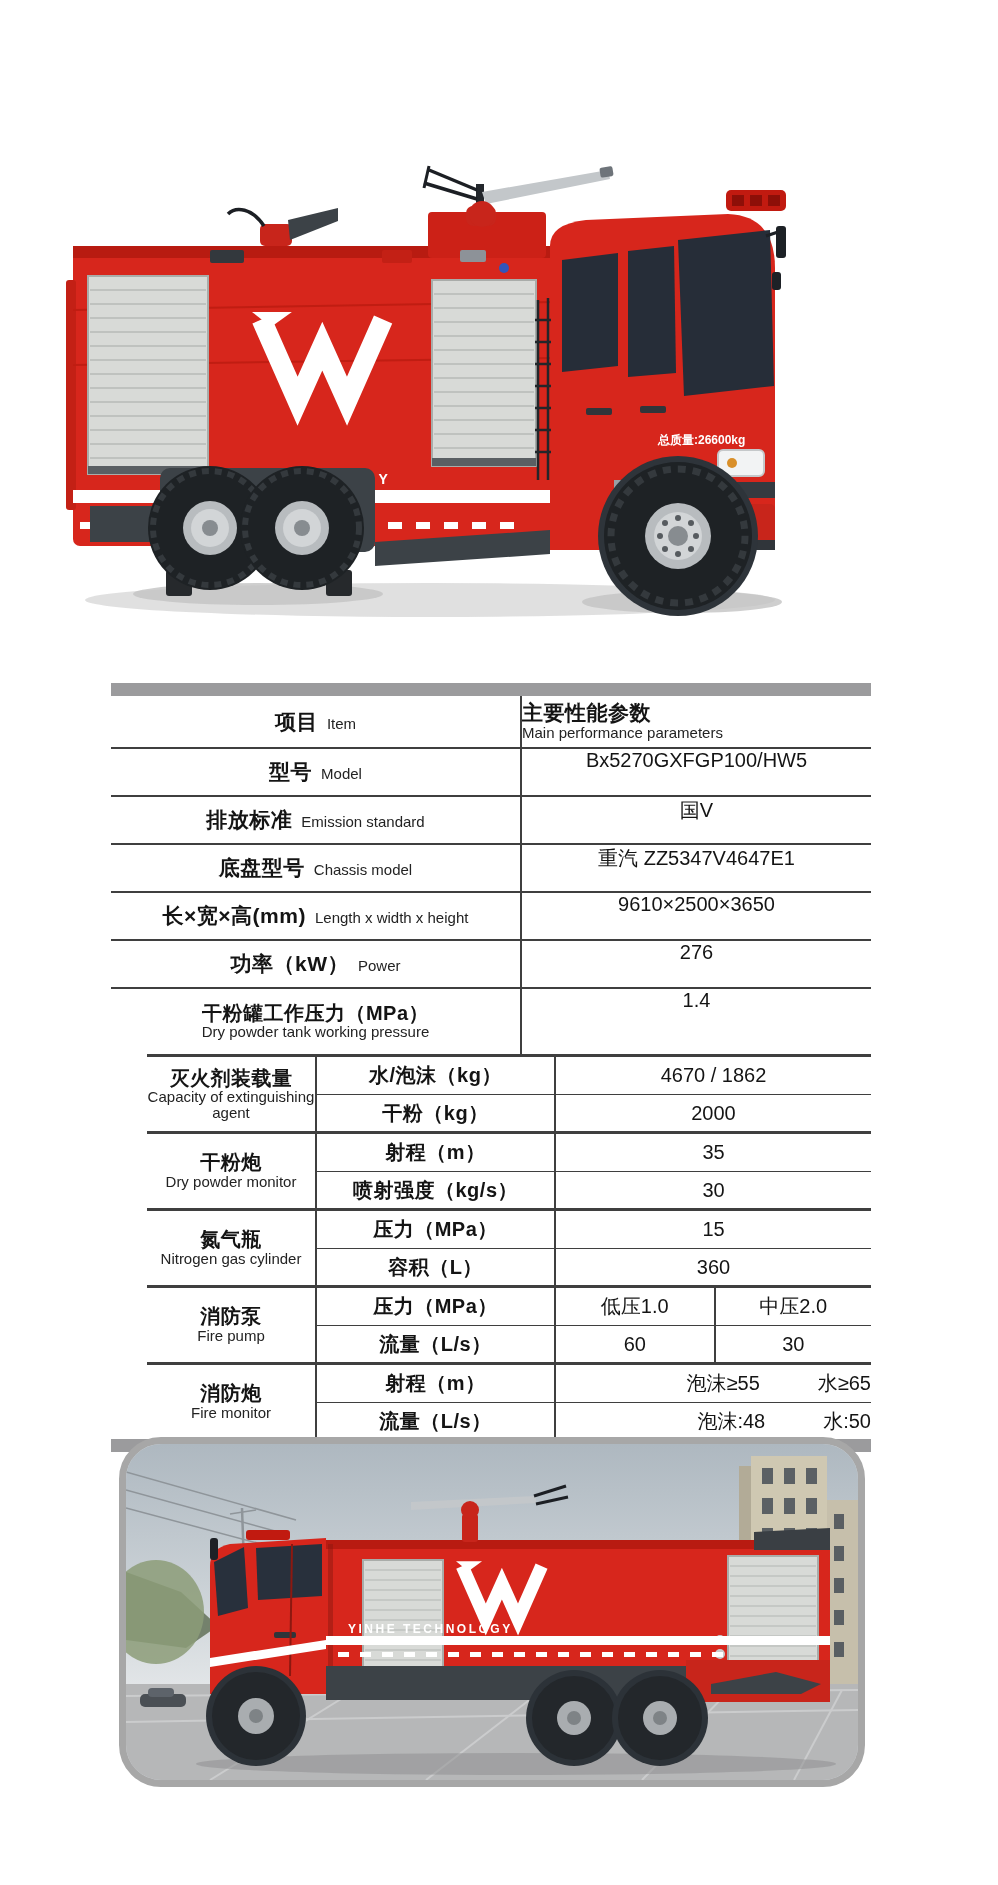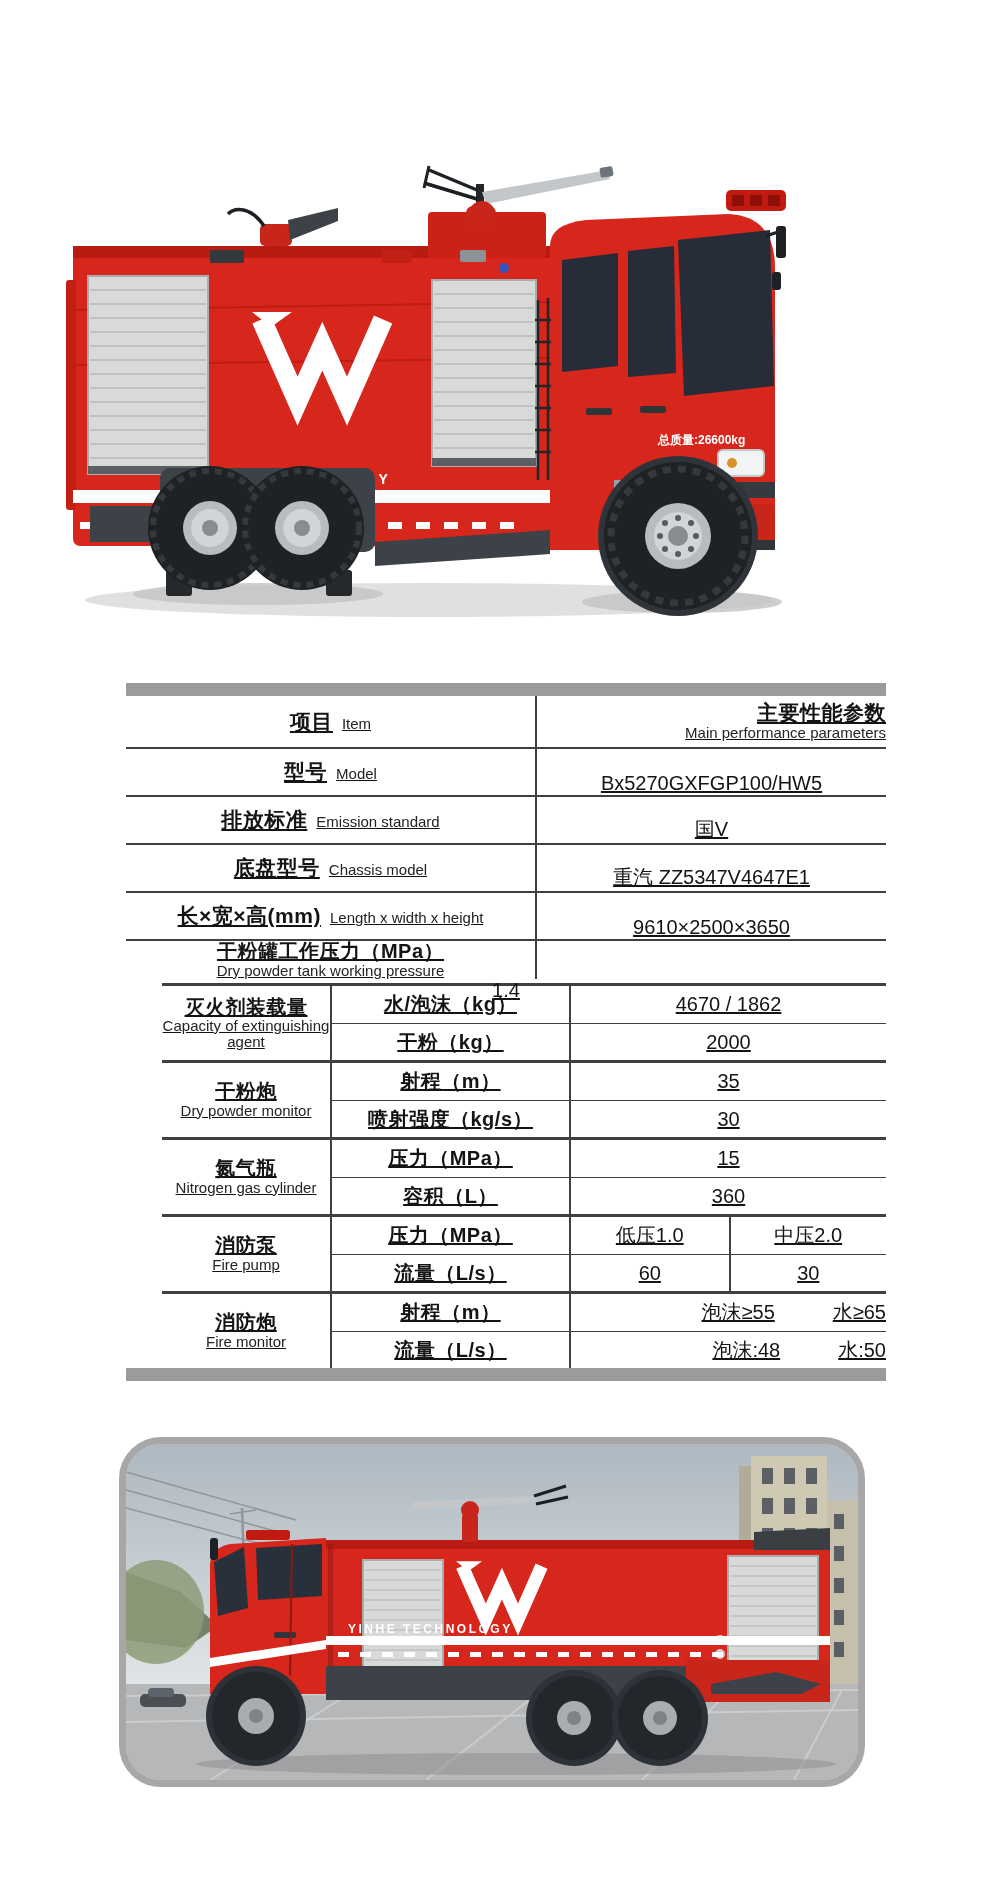--- a/index.html
+++ b/index.html
@@ -7,29 +7,29 @@
   body { font-family:"Liberation Sans","DejaVu Sans",sans-serif; color:#141414; }
   .page { position:relative; width:998px; height:1885px; background:#fff; overflow:hidden; margin:0 auto; }
 
   
   .top-image { position:absolute; left:30px; top:150px; width:760px; height:470px; }
   .photo-frame { position:absolute; left:119px; top:1437px; width:746px; height:350px;
                  border:7px solid #a7a7a7; border-radius:42px; overflow:hidden; background:#cfd4d8; }
   .photo-frame svg { display:block; width:732px; height:336px; }
 
   
-  .spec-table { position:absolute; left:126px; top:683px; width:760px;text-decoration:underline; --ln:#3f3f3f; }
+  .spec-table { position:absolute; left:111px; top:683px; width:760px; --ln:#3f3f3f; }
   .bar  { height:13px; background:#9b9b9d; }
   .row  { display:flex; align-items:stretch; }
   .hdr  { height:51px; }
   .simple { height:48px; border-top:2px solid var(--ln); }
-  .tall { height:44px;flex-direction:column; }
+  .tall { height:67px; }
   .lab  { width:411px; border-right:2px solid var(--ln); display:flex; align-items:center; justify-content:center; }
   .labin{ display:flex; align-items:baseline; gap:9px; }
-  .val  { flex:1; display:flex; align-items:flex-end; justify-content:center; }
+  .val  { flex:1; display:flex; align-items:flex-start; justify-content:center; }
   .col  { flex-direction:column; line-height:1.12; text-align:center; }
   .stack{ flex-direction:column; line-height:1.08; text-align:center; }
   .cn   { font-weight:700; font-size:21px; letter-spacing:0.5px; }
   .en   { font-size:15px; color:#232323; }
   .vtext{ font-size:20px; }
 
   .grp  { display:flex; align-items:stretch; border-top:3px solid var(--ln);margin-left:36px; }
   .gcell{ width:170px; border-right:2px solid var(--ln); display:flex; flex-direction:column;
           align-items:center; justify-content:center; line-height:1.06; text-align:center; }
   .gcell .cn { font-size:20px; }
@@ -296,20 +296,31 @@
           <span class="labin">
         <span class="cn">长×宽×高(mm)</span>
         <span class="en">Length x width x height</span>
           </span>
         </div>
       <div class="val">
           <span class="vtext">9610×2500×3650</span>
         </div>
     </div>
 
+    <div class="row simple">
+      <div class="lab">
+          <span class="labin">
+        <span class="cn">功率（kW）</span>
+        <span class="en">Power</span>
+          </span>
+        </div>
+      <div class="val">
+          <span class="vtext">276</span>
+        </div>
+    </div>
 
     <div class="row simple tall">
       <div class="lab stack">
         <span class="cn" style="font-size:20px">干粉罐工作压力（MPa）</span>
         <span class="en">Dry powder tank working pressure</span>
       </div>
       <div class="val">
           <span class="vtext">1.4</span>
         </div>
     </div>

